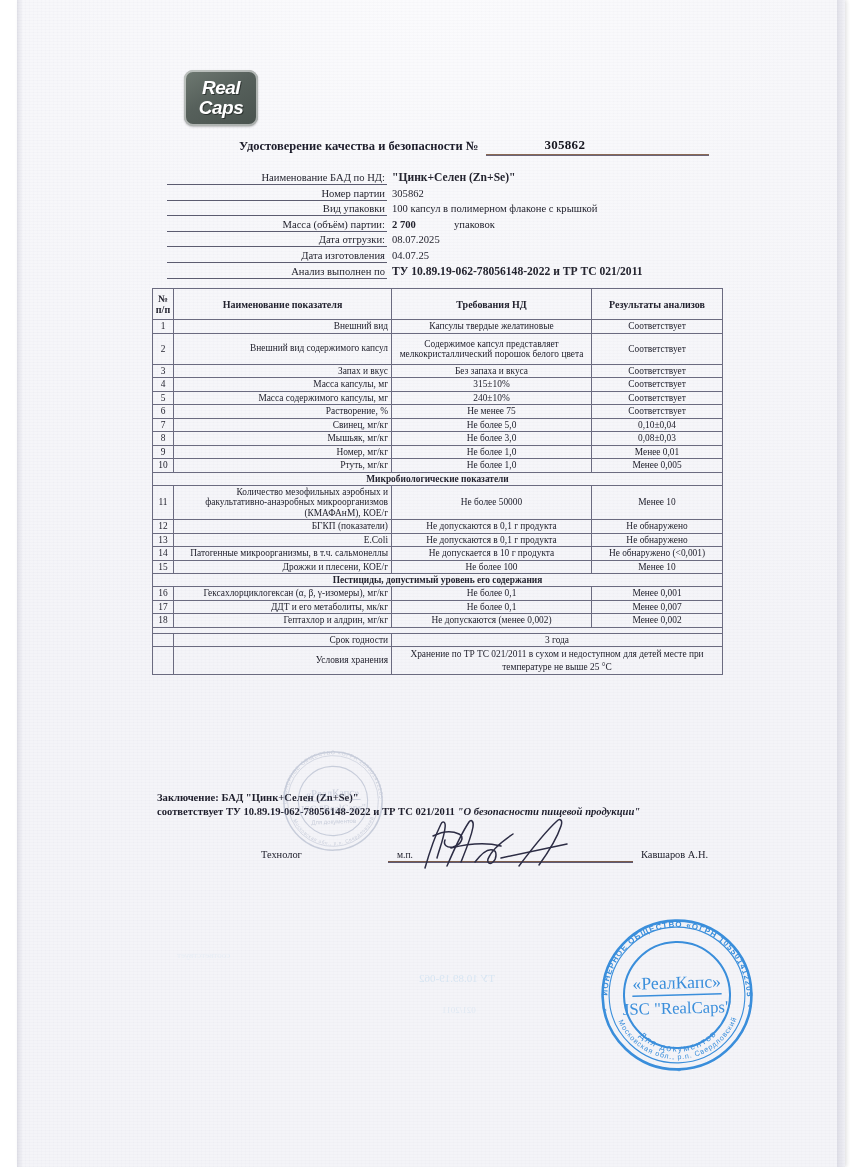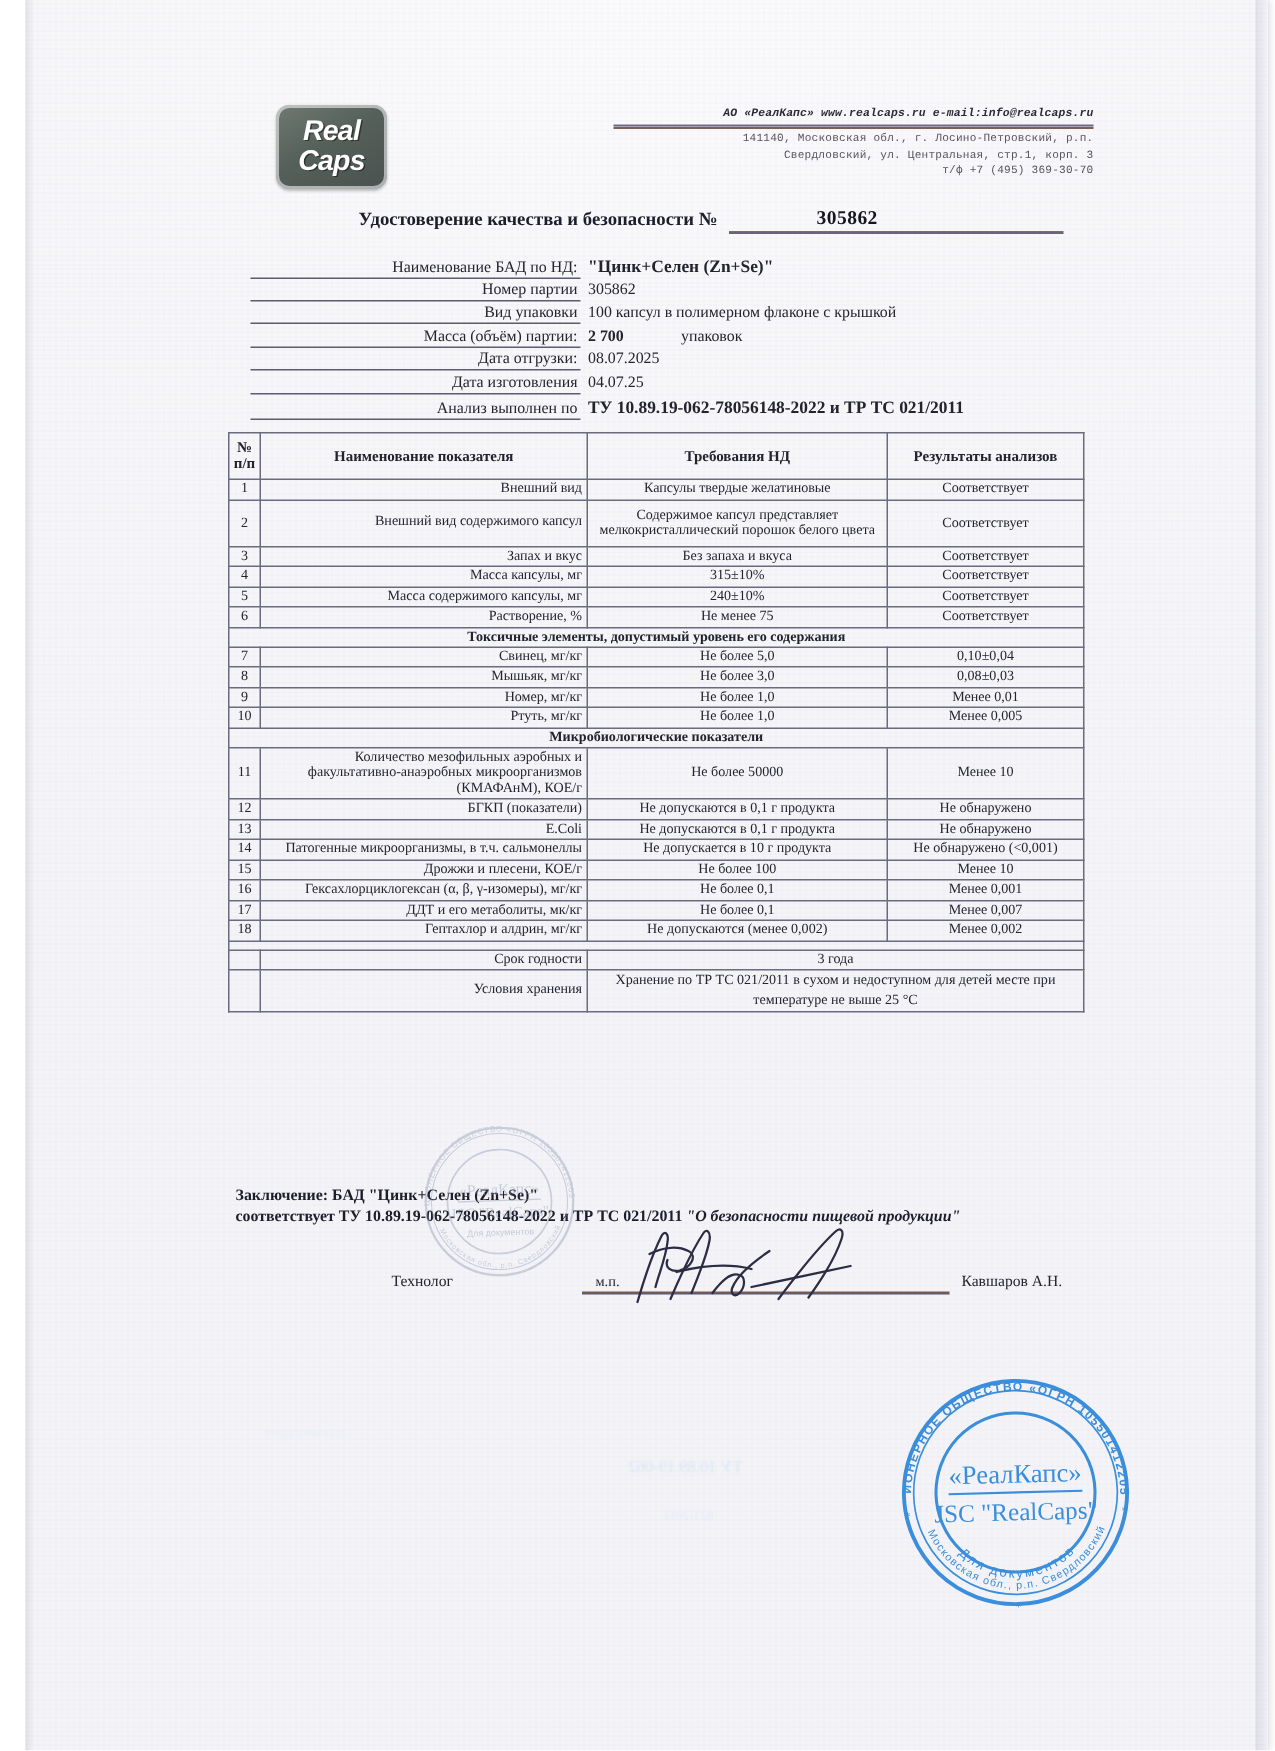--- a/index.html
+++ b/index.html
@@ -184,27 +184,20 @@
   <div id="page-shadow-left"></div>
   <div id="page-edge"></div>
 
   <div class="content">
 
     <div id="logo">
       <div class="lw">Real</div>
       <div class="lw">Caps</div>
     </div>
 
-    <div id="company-contacts">
-      <div class="line1">АО «РеалКапс» www.realcaps.ru e-mail:info@realcaps.ru</div>
-      <div id="contacts-rule"></div>
-      <div class="addr">141140, Московская обл., г. Лосино-Петровский, р.п.</div>
-      <div class="addr">Свердловский, ул. Центральная, стр.1, корп. 3</div>
-      <div class="addr">т/ф +7 (495) 369-30-70</div>
-    </div>
 
     <div id="cert-title-row">
       <span id="cert-title">Удостоверение качества и безопасности №</span>
       <span id="cert-number-wrap">
         <span id="cert-number">305862</span>
         <span id="cert-number-rule"></span>
       </span>
     </div>
 
     <div id="info-block">
@@ -286,23 +279,20 @@
             <td class="name-cell">Масса содержимого капсулы, мг</td>
             <td class="ctr">240±10%</td>
             <td class="ctr">Соответствует</td>
           </tr>
           <tr>
             <td class="ctr">6</td>
             <td class="name-cell">Растворение, %</td>
             <td class="ctr">Не менее 75</td>
             <td class="ctr">Соответствует</td>
           </tr>
-          <tr class="section">
-            <td colspan="4">Токсичные элементы, допустимый уровень его содержания</td>
-          </tr>
           <tr>
             <td class="ctr">7</td>
             <td class="name-cell">Свинец, мг/кг</td>
             <td class="ctr">Не более 5,0</td>
             <td class="ctr">0,10±0,04</td>
           </tr>
           <tr>
             <td class="ctr">8</td>
             <td class="name-cell">Мышьяк, мг/кг</td>
             <td class="ctr">Не более 3,0</td>
@@ -345,20 +335,23 @@
             <td class="ctr">14</td>
             <td class="name-cell">Патогенные микроорганизмы, в т.ч. сальмонеллы</td>
             <td class="ctr">Не допускается в 10 г продукта</td>
             <td class="ctr">Не обнаружено (&lt;0,001)</td>
           </tr>
           <tr>
             <td class="ctr">15</td>
             <td class="name-cell">Дрожжи и плесени, КОЕ/г</td>
             <td class="ctr">Не более 100</td>
             <td class="ctr">Менее 10</td>
+          </tr>
+          <tr class="section">
+            <td colspan="4">Пестициды, допустимый уровень его содержания</td>
           </tr>
           <tr>
             <td class="ctr">16</td>
             <td class="name-cell">Гексахлорциклогексан (α, β, γ-изомеры), мг/кг</td>
             <td class="ctr">Не более 0,1</td>
             <td class="ctr">Менее 0,001</td>
           </tr>
           <tr>
             <td class="ctr">17</td>
             <td class="name-cell">ДДТ и его метаболиты, мк/кг</td>

